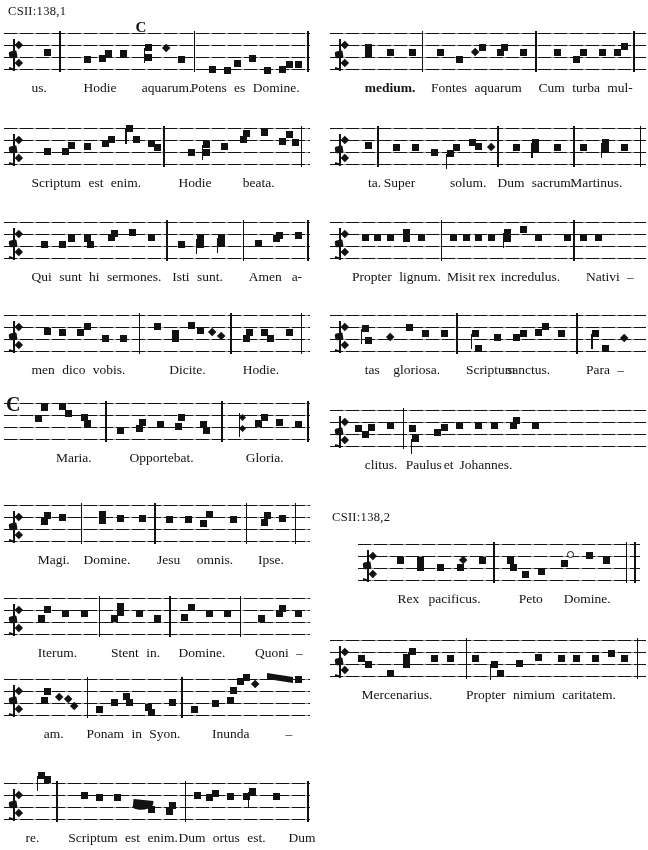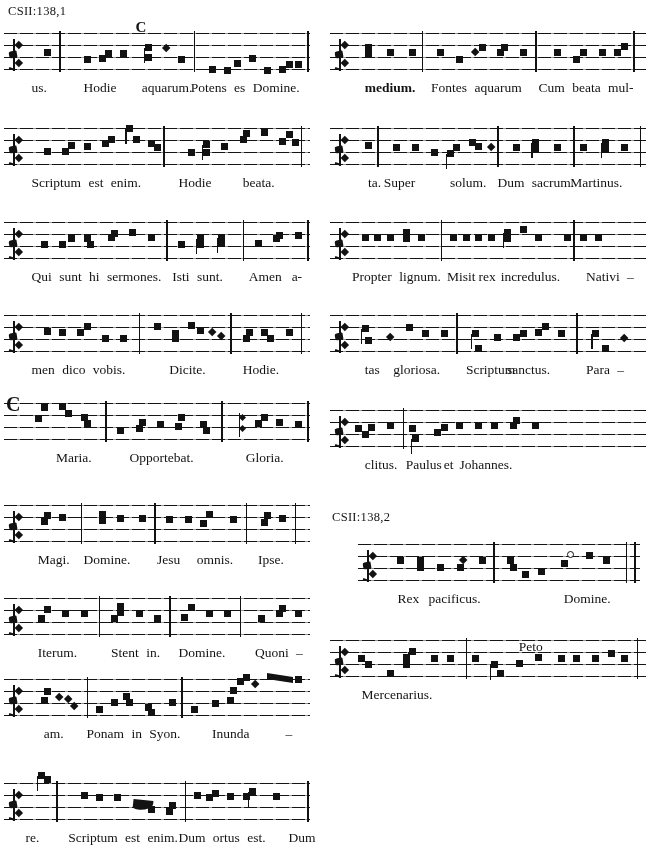--- a/index.html
+++ b/index.html
@@ -415,21 +415,21 @@
       <div class="note-sq" style="left: 54%; top: 11px;"></div>
       <div class="note-sq" style="left: 60%; top: 16px;"></div>
       <div class="note-sq" style="left: 71%; top: 16px;"></div>
       <div class="note-sq" style="left: 77%; top: 23px;"></div>
       <div class="note-sq" style="left: 79%; top: 16px;"></div>
       <div class="note-sq" style="left: 85%; top: 16px;"></div>
       <div class="note-sq" style="left: 90%; top: 16px;"></div>
       <div class="note-sq" style="left: 92%; top: 10px;"></div>
       <div class="lyric" style="left: 11%; font-weight: bold;">medium.</div>
       <div class="lyric" style="left: 32%;">Fontes aquarum</div>
-      <div class="lyric" style="left: 66%;">Cum beata mul-</div>
+      <div class="lyric" style="left: 66%;">Cum turba mul-</div>
     </div>
     <div class="system" style="left: 330px; top: 128px; width: 316px;">
       <div class="staff-line" style="top: 0px;"></div>
       <div class="staff-line" style="top: 12px;"></div>
       <div class="staff-line" style="top: 24px;"></div>
       <div class="staff-line" style="top: 36px;"></div>
       <div class="barline" style="left: 15%;"></div>
       <div class="barline" style="left: 53%;"></div>
       <div class="barline" style="left: 77%;"></div>
       <div class="barline" style="left: 98%;"></div>
@@ -610,21 +610,21 @@
       <div class="note-sq" style="left: 53%; top: 13px;"></div>
       <div class="note-sq" style="left: 54%; top: 20px;"></div>
       <div class="note-sq" style="left: 58%; top: 27px;"></div>
       <div class="note-sq" style="left: 64%; top: 24px;"></div>
       <div class="note-sq" style="left: 72%; top: 16px;"></div>
       <div class="note-ci" style="left: 74%; top: 7px;"></div>
       <div class="note-sq" style="left: 81%; top: 8px;"></div>
       <div class="note-sq" style="left: 87%; top: 13px;"></div>
       <div class="lyric" style="left: 14%;">Rex</div>
       <div class="lyric" style="left: 25%;">pacificus.</div>
-      <div class="lyric" style="left: 57%; margin-top: 48px;">Peto</div>
+      <div class="lyric" style="left: 57%;">Peto</div>
       <div class="lyric" style="left: 73%;">Domine.</div>
     </div>
     <div class="system" style="left: 330px; top: 640px; width: 316px;">
       <div class="staff-line" style="top: 0px;"></div>
       <div class="staff-line" style="top: 12px;"></div>
       <div class="staff-line" style="top: 24px;"></div>
       <div class="staff-line" style="top: 36px;"></div>
       <div class="barline" style="left: 43%;"></div>
       <div class="barline" style="left: 97%;"></div>
       <div class="clef-fa">
@@ -650,14 +650,15 @@
       </div>
       <div class="note-sq" style="left: 53%; top: 30px;"></div>
       <div class="note-sq" style="left: 59%; top: 20px;"></div>
       <div class="note-sq" style="left: 65%; top: 14px;"></div>
       <div class="note-sq" style="left: 72%; top: 15px;"></div>
       <div class="note-sq" style="left: 77%; top: 15px;"></div>
       <div class="note-sq" style="left: 83%; top: 15px;"></div>
       <div class="note-sq" style="left: 88%; top: 10px;"></div>
       <div class="note-sq" style="left: 92%; top: 15px;"></div>
       <div class="lyric" style="left: 10%;">Mercenarius.</div>
+      <div class="lyric" style="left: 43%;">Propter nimium caritatem.</div>
     </div>
   </div>
 
 </body></html>

